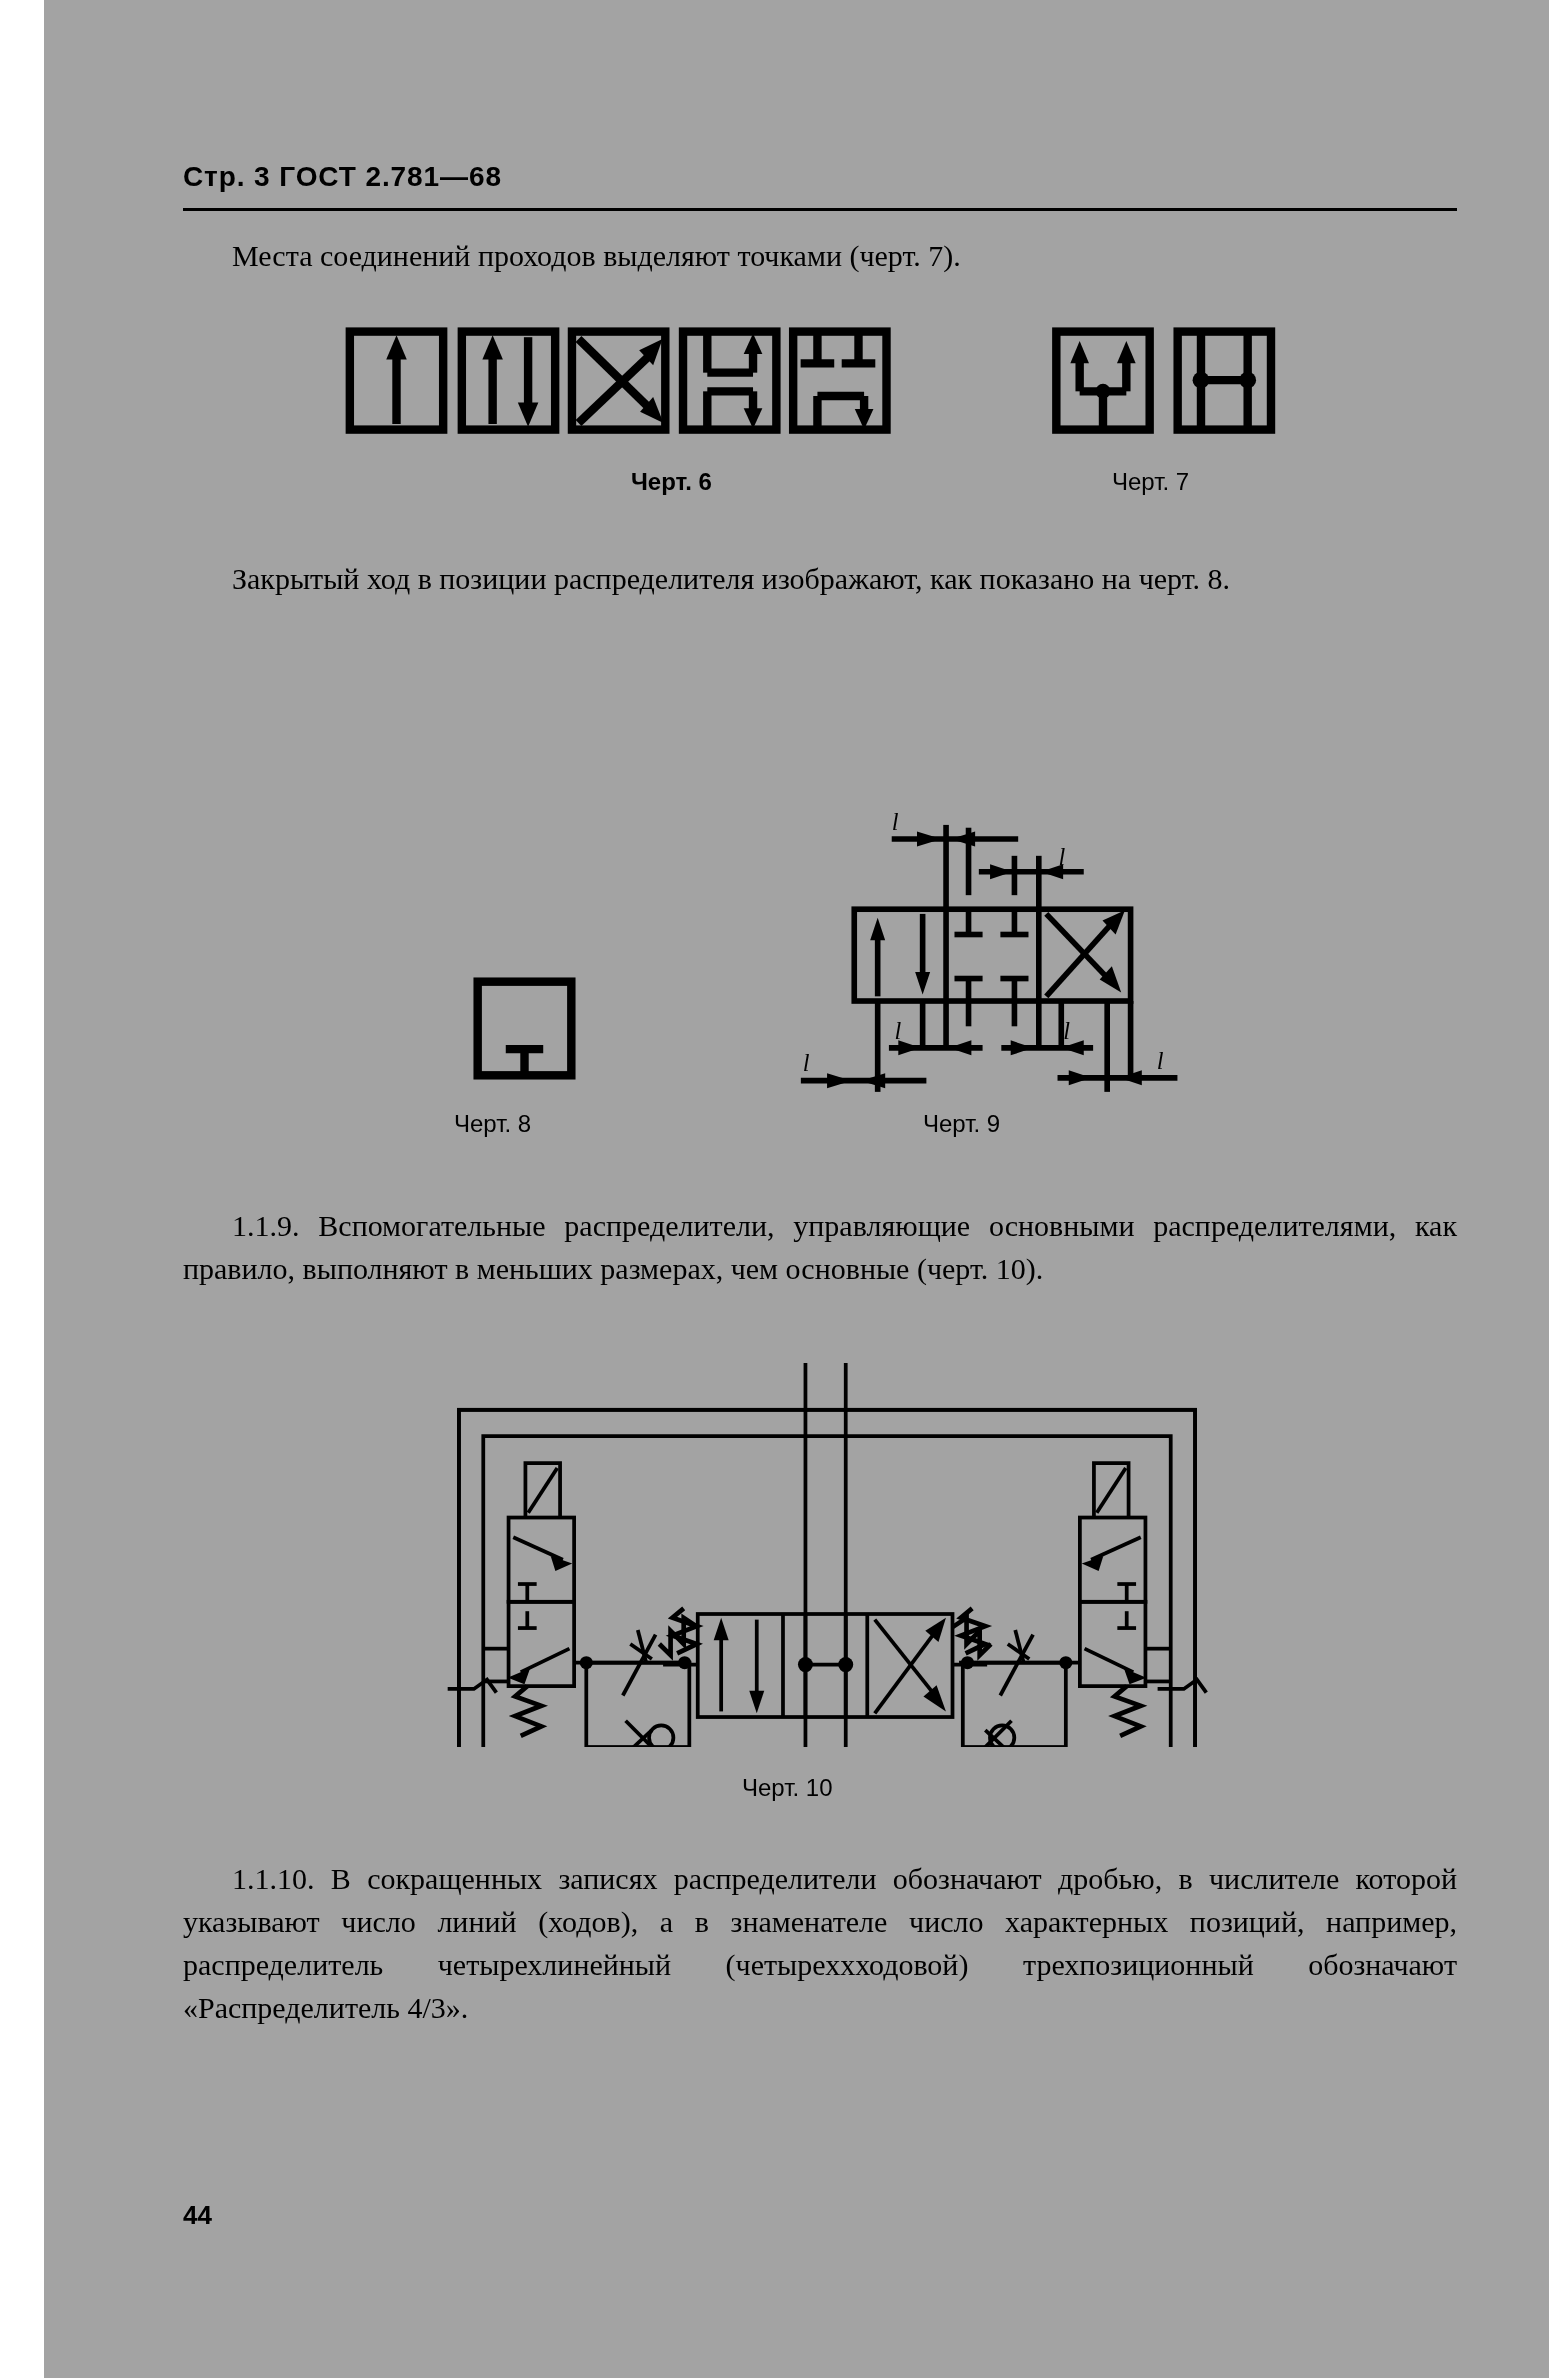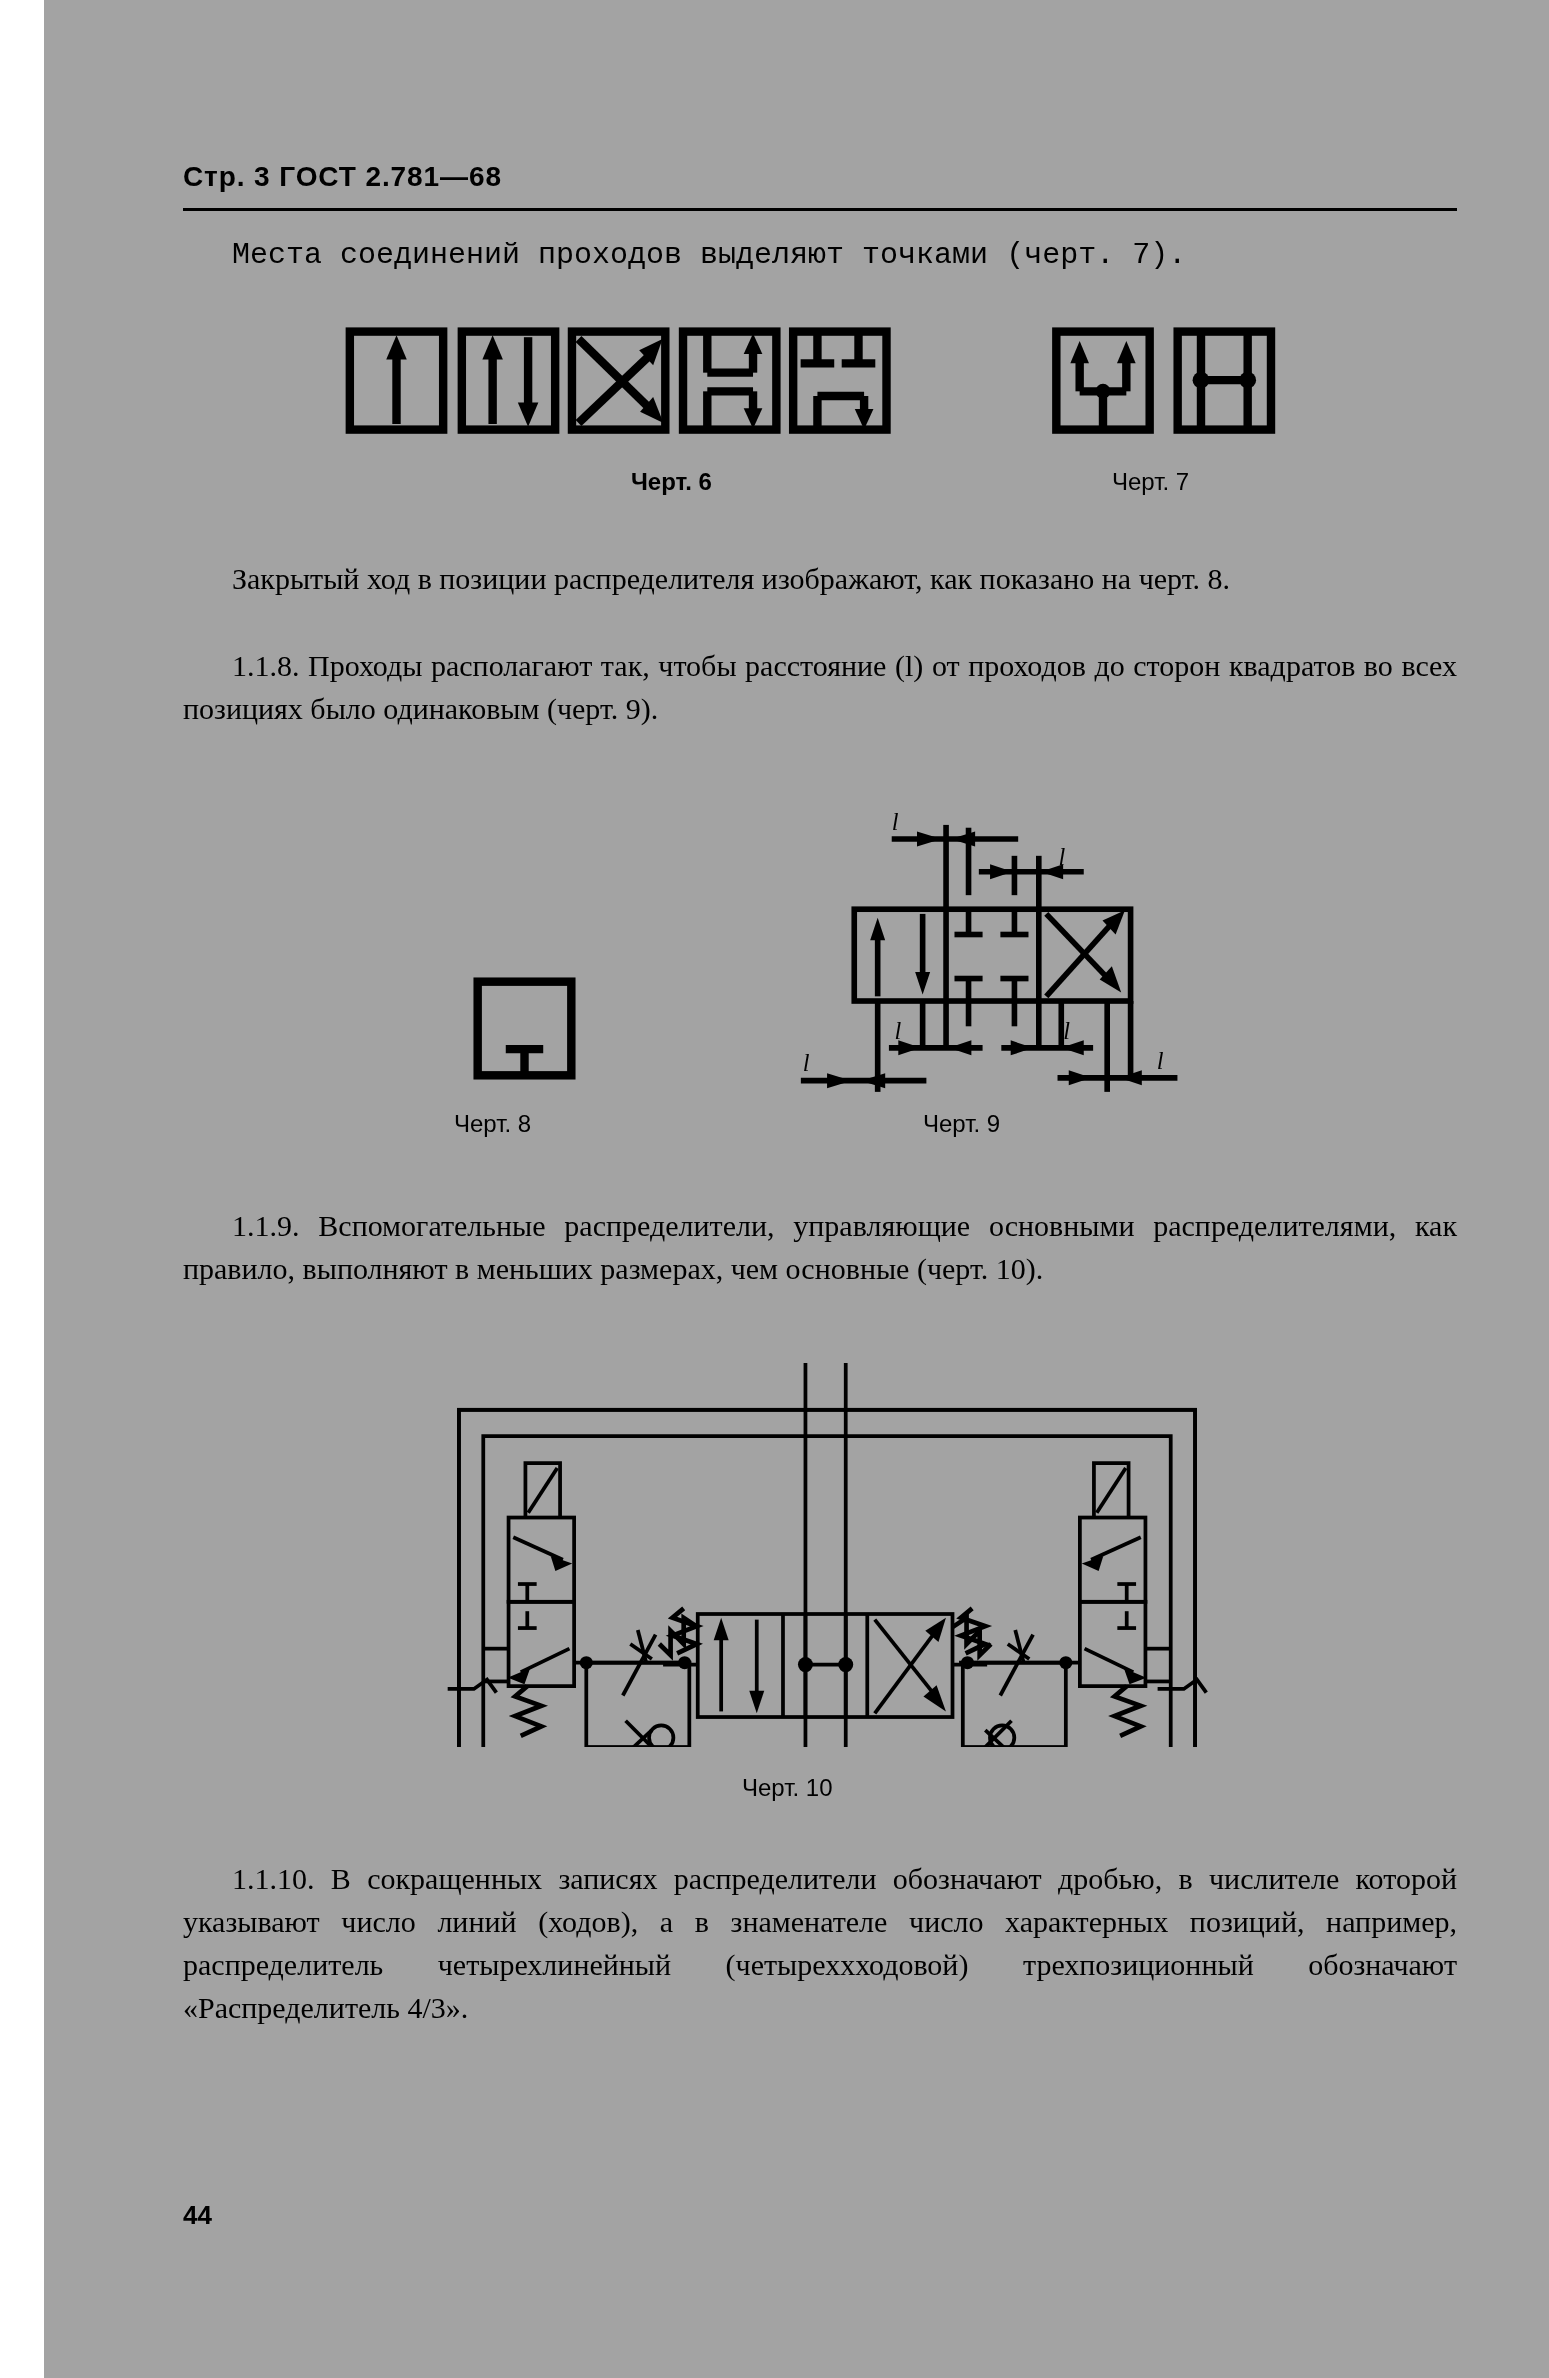--- a/index.html
+++ b/index.html
@@ -79,21 +79,21 @@
   svg { display: block; }
 </style>
 </head>
 <body>
 
 <div class="page">
 
   <div class="header">Стр.  3  ГОСТ  2.781—68</div>
   <div class="rule"></div>
 
-  <div class="para indent" style="left:139px; top:234px; width:1274px;font-family:Liberation Mono, monospace;">Места соединений проходов выделяют точками (черт. 7).</div>
+  <div class="para indent" style="left:139px; top:234px; width:1274px;">Места соединений проходов выделяют точками (черт. 7).</div>
 
   <div class="fig" style="left:300px; top:326px;">
     <svg width="581" height="112" viewBox="0 0 620 120">
       <g fill="none" stroke="#000" stroke-width="9">
 
         <rect x="5" y="6" width="100" height="105"></rect>
         <line x1="55" y1="105" x2="55" y2="26"></line>
         <polygon points="55,10 44,36 66,36" fill="#000" stroke="none"></polygon>
 
         <rect x="125" y="6" width="100" height="105"></rect>
@@ -152,21 +152,20 @@
         <circle cx="210" cy="58" r="9" fill="#000" stroke="none"></circle>
       </g>
     </svg>
   </div>
 
   <div class="cap" style="left:587px; top:468px;font-weight:bold;">Черт. 6</div>
   <div class="cap" style="left:1068px; top:468px;">Черт. 7</div>
 
   <div class="para indent" style="left:139px; top:557px; width:1274px;">Закрытый ход в позиции распределителя изображают, как показано на черт. 8.</div>
 
-  <div class="para indent" style="left:139px; top:644px; width:1274px;">1.1.8. Проходы располагают так, чтобы расстояние (l) от проходов до сторон квадратов во всех позициях было одинаковым (черт. 9).</div>
 
   <div class="fig" style="left:429px; top:977px;">
     <svg width="103" height="103" viewBox="0 0 110 110">
       <g fill="none" stroke="#000" stroke-width="9">
         <rect x="5" y="5" width="100" height="100"></rect>
         <line x1="55" y1="105" x2="55" y2="77"></line>
         <line x1="35" y1="77" x2="75" y2="77"></line>
       </g>
     </svg>
   </div>

